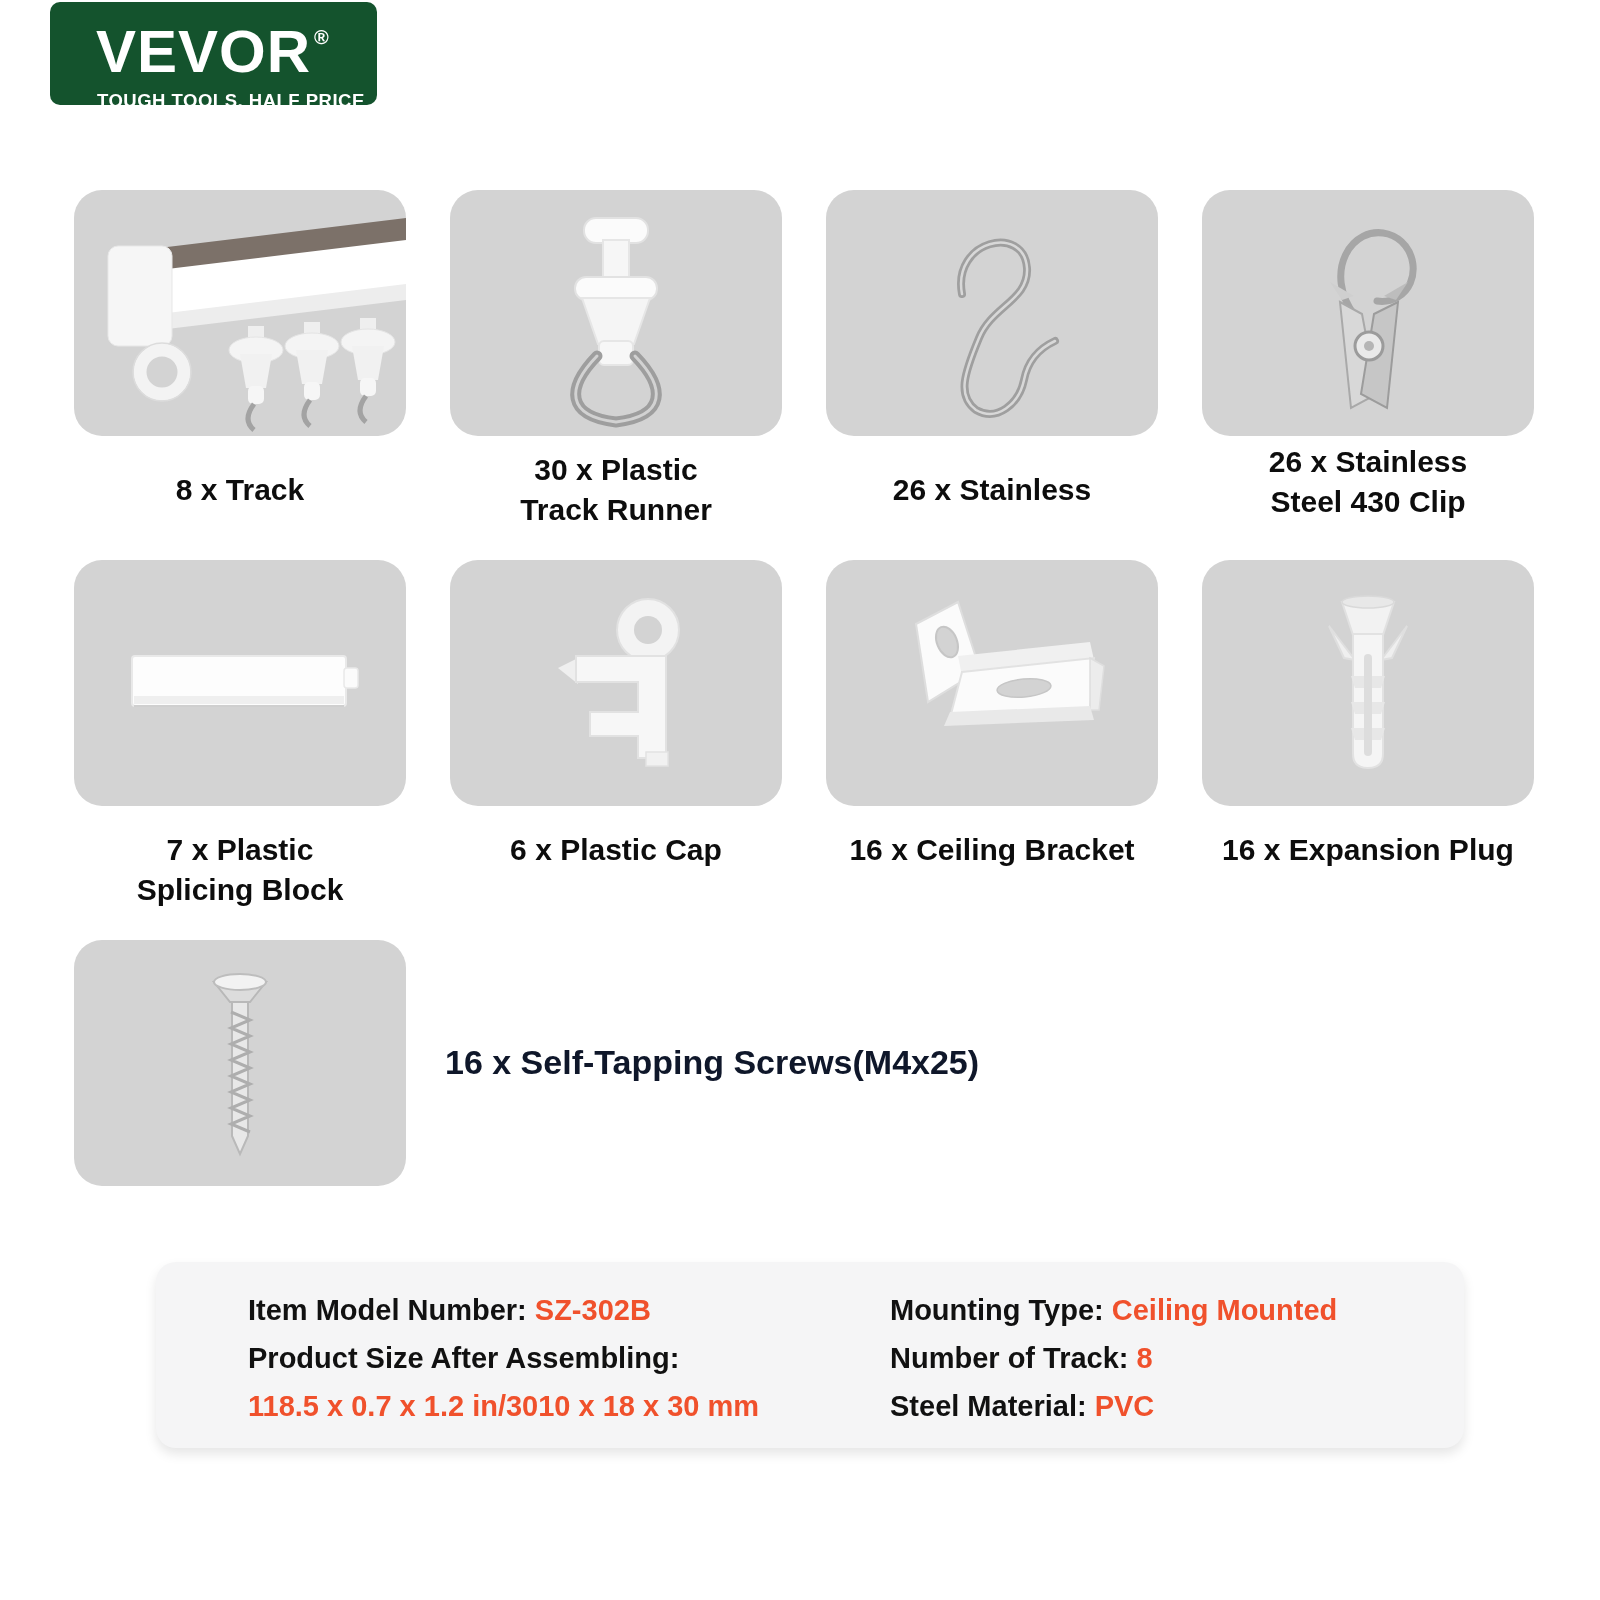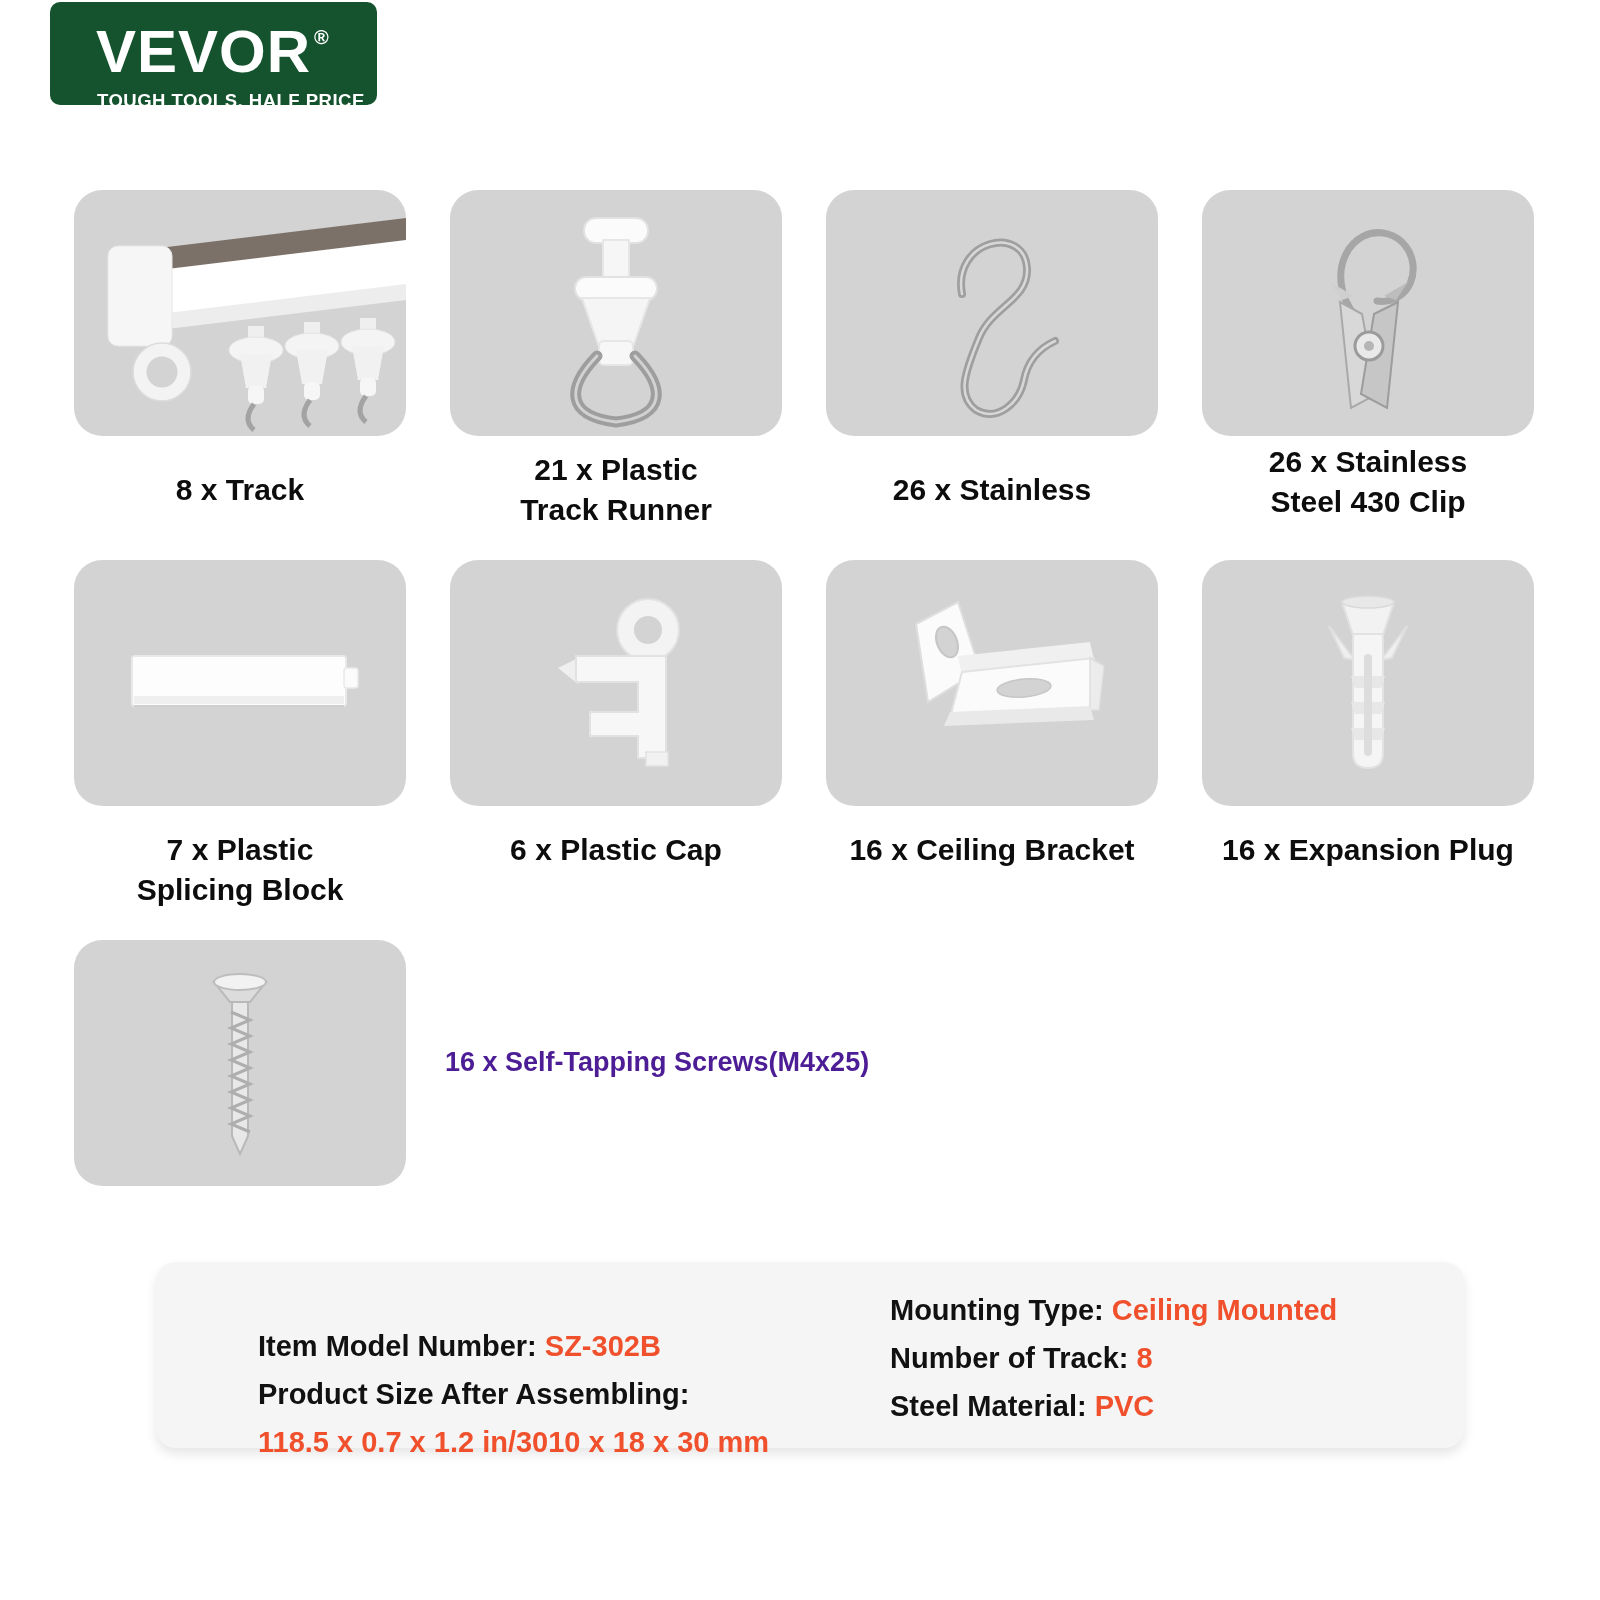--- a/index.html
+++ b/index.html
@@ -14,26 +14,26 @@
   
   .tile{position:absolute;width:332px;height:246px;background:#D3D3D3;border-radius:28px;overflow:hidden;}
   .c1{left:74px;}  .c2{left:450px;} .c3{left:826px;} .c4{left:1202px;}
   .r1{top:190px;}  .r2{top:560px;}  .r3{top:940px;}
   .tile svg{display:block;width:332px;height:246px;}
 
   .plabel{position:absolute;width:360px;margin-left:-14px;text-align:center;font-size:30px;line-height:40px;color:#0d0d0d;}
   .plabel span{display:block;}
   .lr1{top:447px;height:86px;display:flex;flex-direction:column;justify-content:center;}
   .lr2{top:830px;}
-  .screw-label{position:absolute;left:445px;top:1042px;font-size:27px;line-height:40px;color:#4c1d95;}
+  .screw-label{position:absolute;left:445px;top:1042px;font-size:34px;line-height:40px;color:#0f172a;}
 
   
   .panel{position:absolute;left:156px;top:1262px;width:1308px;height:186px;background:#F5F5F6;border-radius:20px;box-shadow:0 6px 12px rgba(0,0,0,.10);}
   .spec-col{position:absolute;top:1286px;font-size:29px;line-height:48px;}
-  .spec-col.left{left:258px;margin-top:36px;}
+  .spec-col.left{left:248px;}
   .spec-col.right{left:890px;}
   .spec-value{color:#F0512C;}
   .spec-value:empty{display:none;}
 </style>
 </head>
 <body>
 
 <div class="logo">
   <div class="brand"><span>VEVOR</span><span class="reg">®</span></div>
   <div class="tagline">TOUGH TOOLS, HALF PRICE</div>
@@ -100,21 +100,21 @@
     <circle cx="167" cy="156" r="14" fill="#e9e9e9" stroke="#9b9b9b" stroke-width="3"></circle>
     <circle cx="167" cy="156" r="5" fill="#b5b5b5"></circle>
   </svg>
 </div>
 
 <div class="plabel lr1 c1">
   <span>8 x Track</span>
     <span></span>
 </div>
 <div class="plabel lr1 c2">
-  <span>21 x Plastic</span>
+  <span>30 x Plastic</span>
     <span>Track Runner</span>
 </div>
 <div class="plabel lr1 c3">
   <span>26 x Stainless</span>
 </div>
 <div class="plabel lr1 c4" style="top:439px;">
   <span>26 x Stainless</span>
     <span>Steel 430 Clip</span>
 </div>
 

